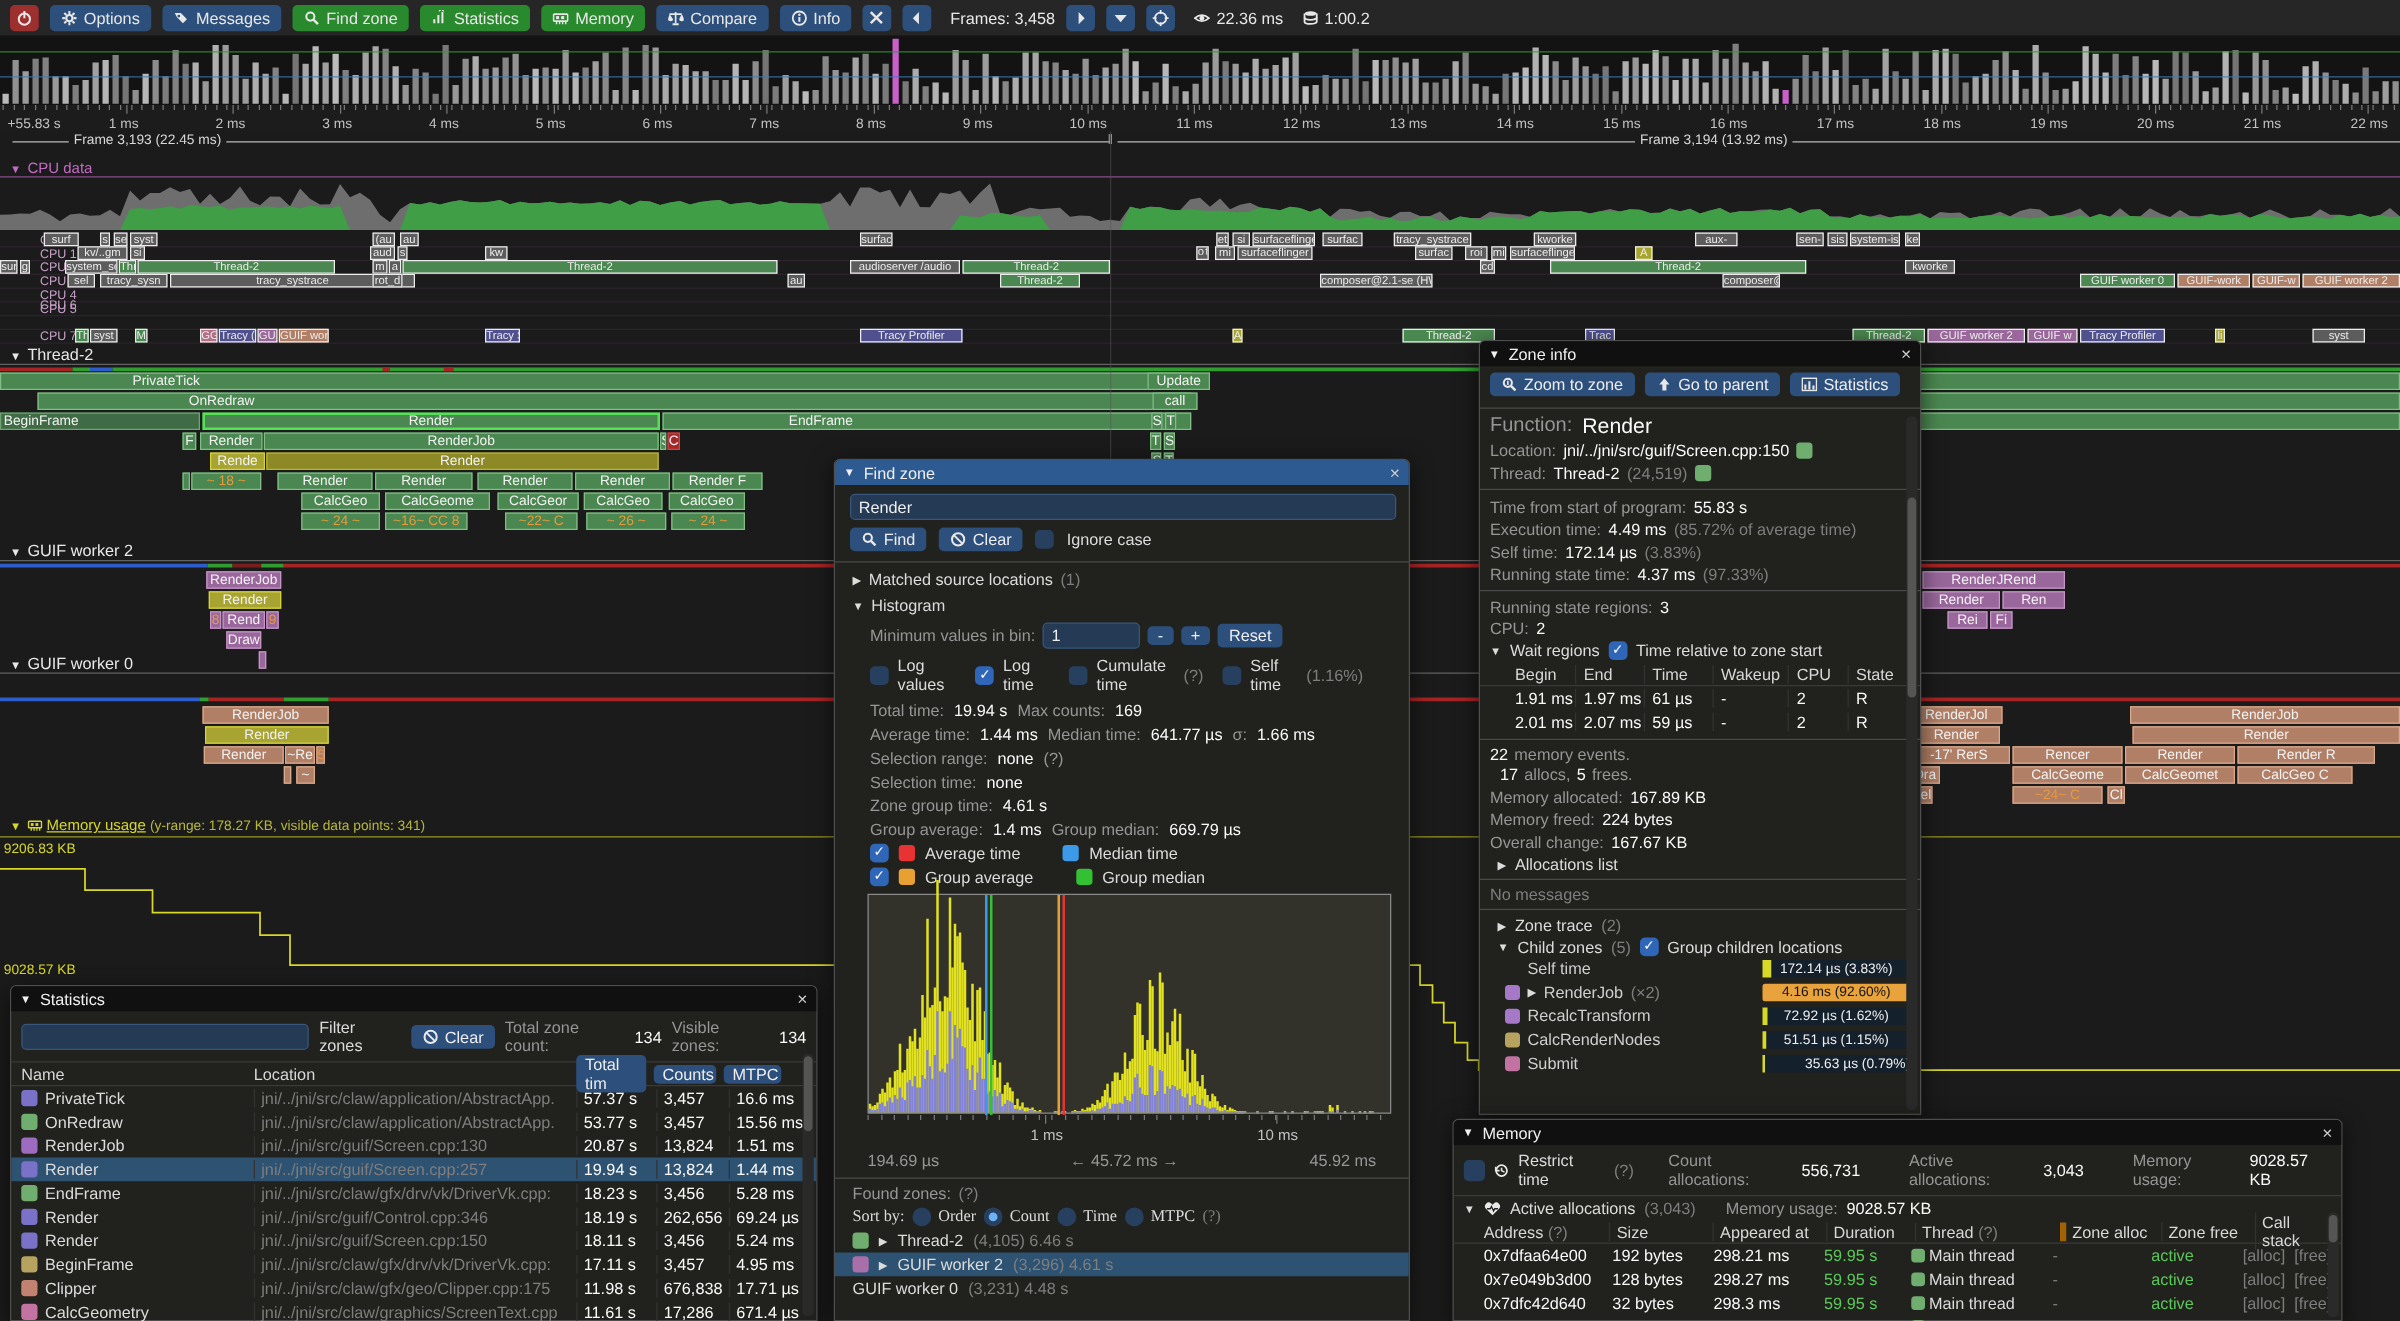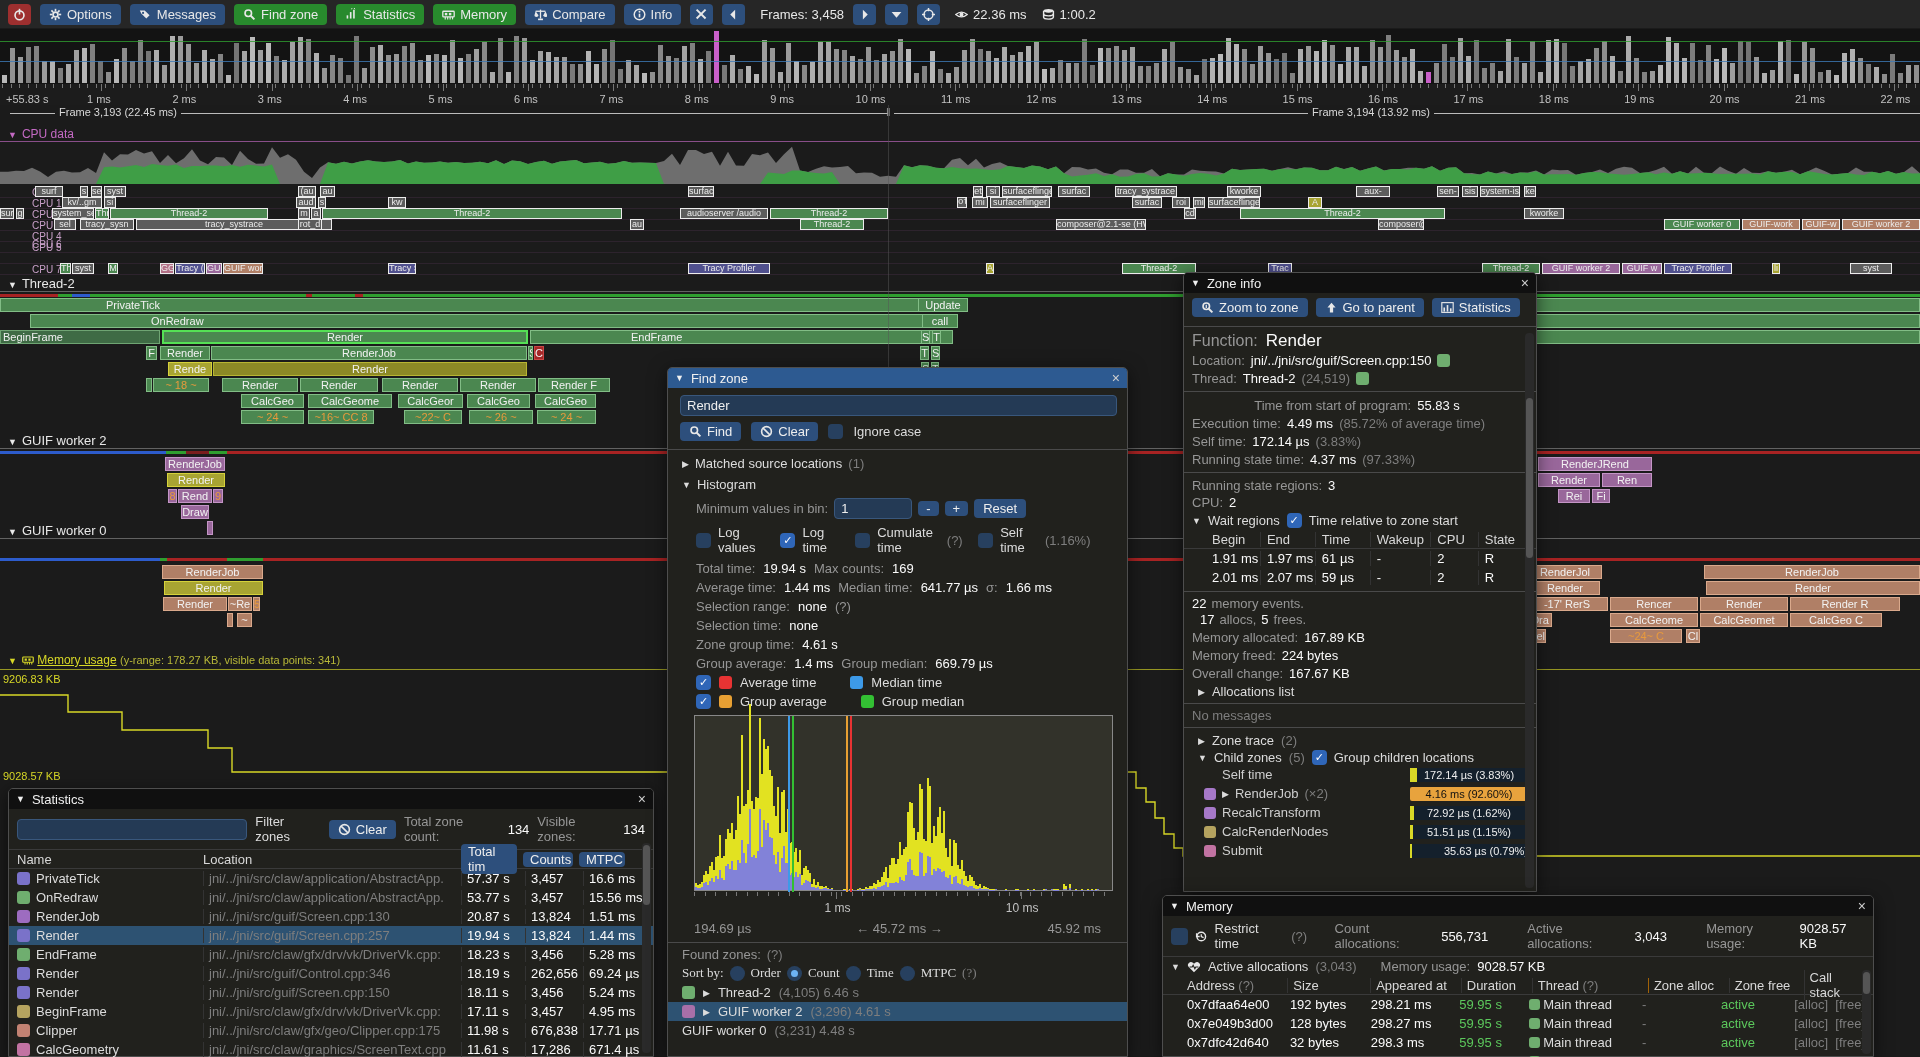--- a/index.html
+++ b/index.html
@@ -1606,21 +1606,21 @@
         <span class="val">jni/../jni/src/guif/Screen.cpp:150</span>
         <span class="sw" style="background:#6fae6f"></span>
       </div>
       <div class="row" style="padding: 1px 8px; gap: 6px;">
         <span class="lab">Thread:</span>
         <span class="val">Thread-2</span>
         <span class="dim">(24,519)</span>
         <span class="sw" style="background:#6fae6f"></span>
       </div>
       <div class="sep"></div>
-      <div class="row" style="padding: 1px 8px; gap: 6px; height: 18px; justify-content: center;">
+      <div class="row" style="padding: 1px 8px; gap: 6px; height: 18px;">
         <span class="lab">Time from start of program:</span>
         <span class="val">55.83 s</span>
         <span class="dim"></span>
       </div>
       <div class="row" style="padding: 1px 8px; gap: 6px; height: 18px;">
         <span class="lab">Execution time:</span>
         <span class="val">4.49 ms</span>
         <span class="dim">(85.72% of average time)</span>
       </div>
       <div class="row" style="padding: 1px 8px; gap: 6px; height: 18px;">
@@ -1783,21 +1783,21 @@
      <span style="width:10px"></span>
         <span class="lab">Memory usage:</span>
         <span class="val">9028.57 KB</span>
       </div>
       <div class="row" style="padding: 0px 8px 0px 24px; height: 19px; border-bottom: 1px solid rgb(58, 58, 58);">
         <span class="colh" style="width:96px">Address <span class="dim">(?)</span></span>
     <span class="colh" style="width:78px;border-left:1px solid #333;padding-left:5px">Size</span>
     <span class="colh" style="width:86px;border-left:1px solid #333;padding-left:5px">Appeared at</span>
     <span class="colh" style="width:66px;border-left:1px solid #333;padding-left:5px">Duration</span>
     <span class="colh" style="width:112px;border-left:1px solid #333;padding-left:5px">Thread <span class="dim">(?)</span></span>
-    <span class="colh" style="width:76px;border-left:1px solid #a16207;padding-left:5px">Zone alloc</span>
+    <span class="colh" style="width:76px;border-left:5px solid #a16207;padding-left:5px">Zone alloc</span>
     <span class="colh" style="width:70px;border-left:1px solid #333;padding-left:5px">Zone free</span>
     <span class="colh" style="border-left:1px solid #333;padding-left:5px">Call stack</span>
       </div>
       <div class="row" style="padding: 0px 8px 0px 24px; height: 19px;">
         <span class="val" style="width:96px">0x7dfaa64e00</span>
       <span class="val" style="width:78px;padding-left:5px">192 bytes</span>
       <span class="val" style="width:86px;padding-left:5px">298.21 ms</span>
       <span class="grn" style="width:66px;padding-left:5px">59.95 s</span>
       <span style="width:112px;padding-left:5px"><span class="sw" style="background:#6fae6f;width:11px;height:11px;display:inline-block;vertical-align:-1px"></span> Main thread</span>
       <span class="dim" style="width:76px;padding-left:5px">-</span>

